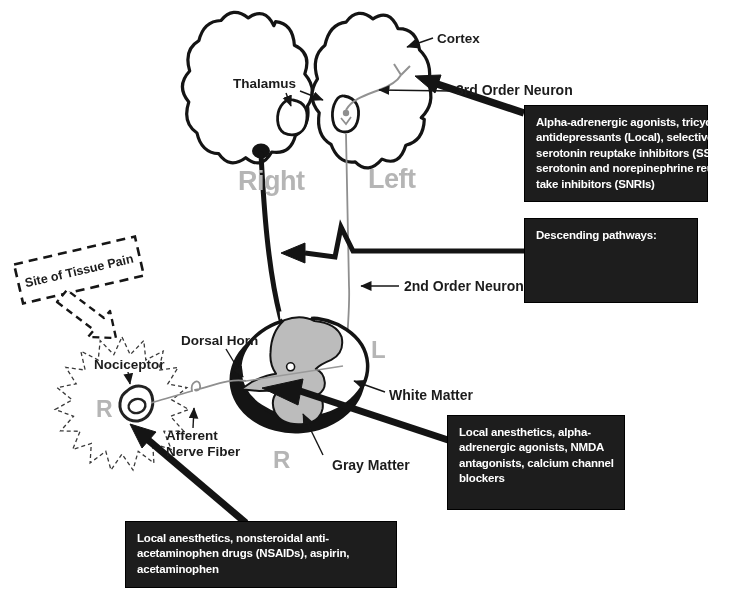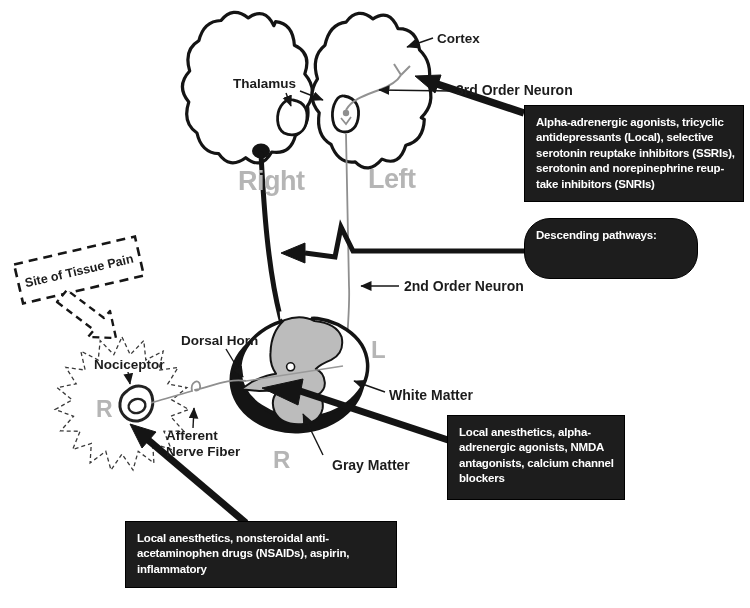--- a/index.html
+++ b/index.html
@@ -7,23 +7,23 @@
     position:relative;width:750px;height:608px;background:#fff;overflow:hidden;
     font-family:"Liberation Sans","DejaVu Sans",sans-serif;
   }
   .stage svg{position:absolute;left:0;top:0;}
   .callout{
     position:absolute;background:#1d1d1d;color:#fff;
     font-weight:700;font-size:11.5px;line-height:1.34;letter-spacing:-0.2px;
     padding:9px 11px;box-sizing:border-box;border:1px solid #000;
   }
   .callout div{white-space:nowrap;}
-  #box1{left:524px;top:105px;width:220px;height:97px;}
-  #box2{left:524px;top:218px;width:174px;height:61px;border-radius:26px;}
-  #box3{left:447px;top:415px;width:178px;height:85px;}
+  #box1{left:524px;top:105px;width:184px;height:97px;}
+  #box2{left:524px;top:218px;width:174px;height:85px;}
+  #box3{left:447px;top:415px;width:178px;height:95px;}
   #box4{left:125px;top:521px;width:272px;height:67px;}
   text{font-family:"Liberation Sans","DejaVu Sans",sans-serif;}
   .lbl{font-size:13.5px;font-weight:700;fill:#1c1c1c;}
   .lbl14{font-size:14px;font-weight:700;fill:#1c1c1c;}
   .graybig{font-weight:700;fill:#b5b5b5;letter-spacing:-0.5px;}
 </style>
 </head>
 <body>
 
 <div class="stage">
@@ -130,15 +130,15 @@
     </div>
   <div class="callout" id="box3">
       <div>Local anesthetics, alpha-</div>
       <div>adrenergic agonists, NMDA</div>
       <div>antagonists, calcium channel</div>
       <div>blockers</div>
     </div>
   <div class="callout" id="box4">
       <div>Local anesthetics, nonsteroidal anti-</div>
       <div>acetaminophen drugs (NSAIDs), aspirin,</div>
-      <div>inflammatory</div>
+      <div>acetaminophen</div>
     </div>
 </div>
 
 </body></html>

